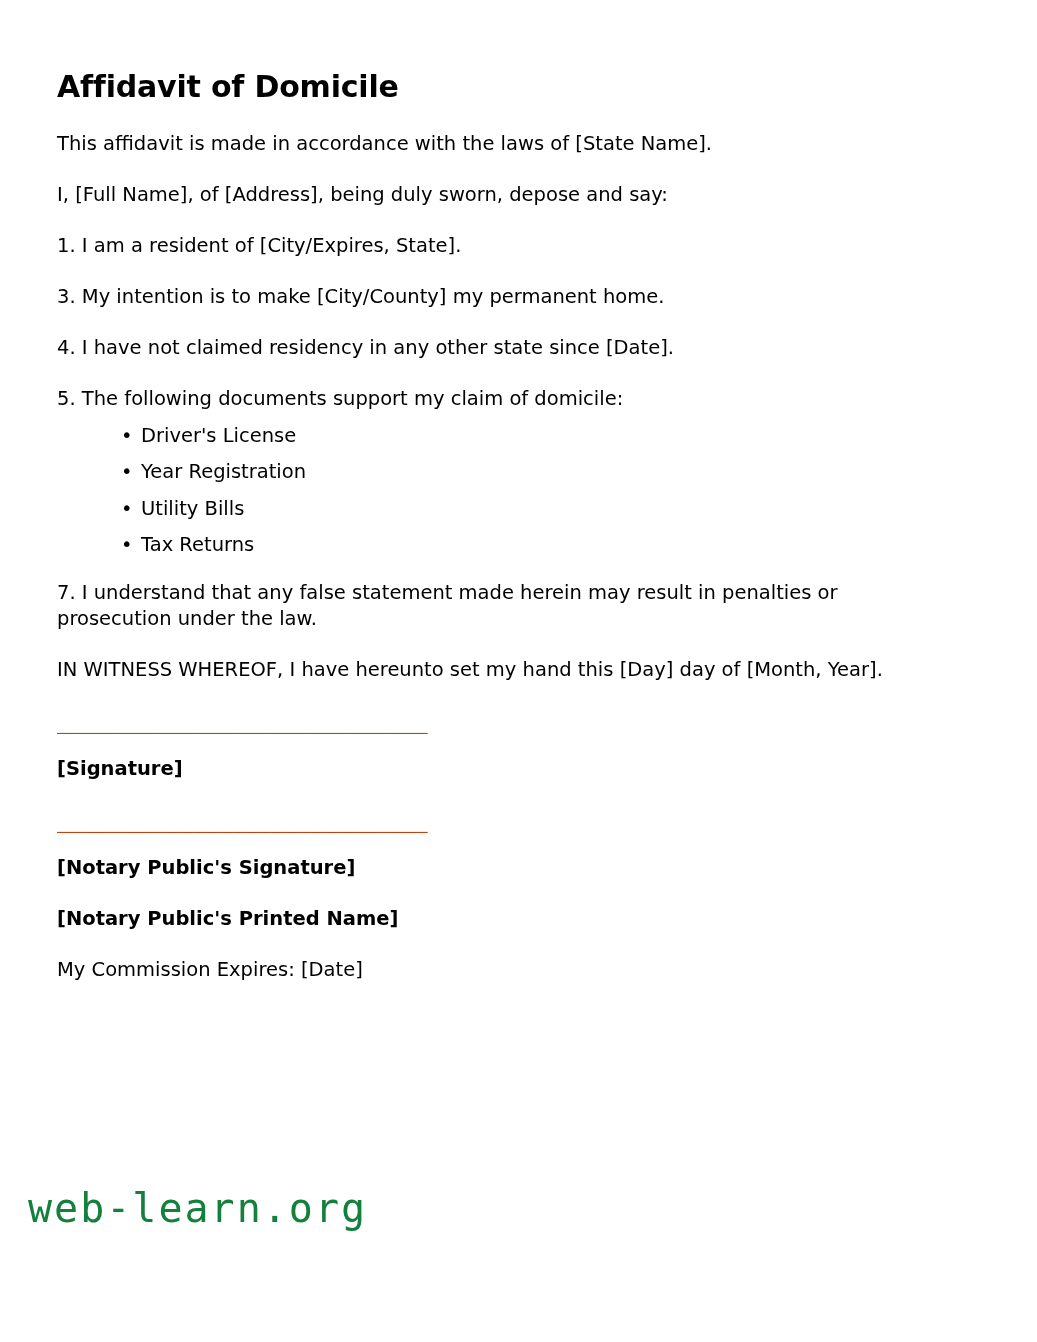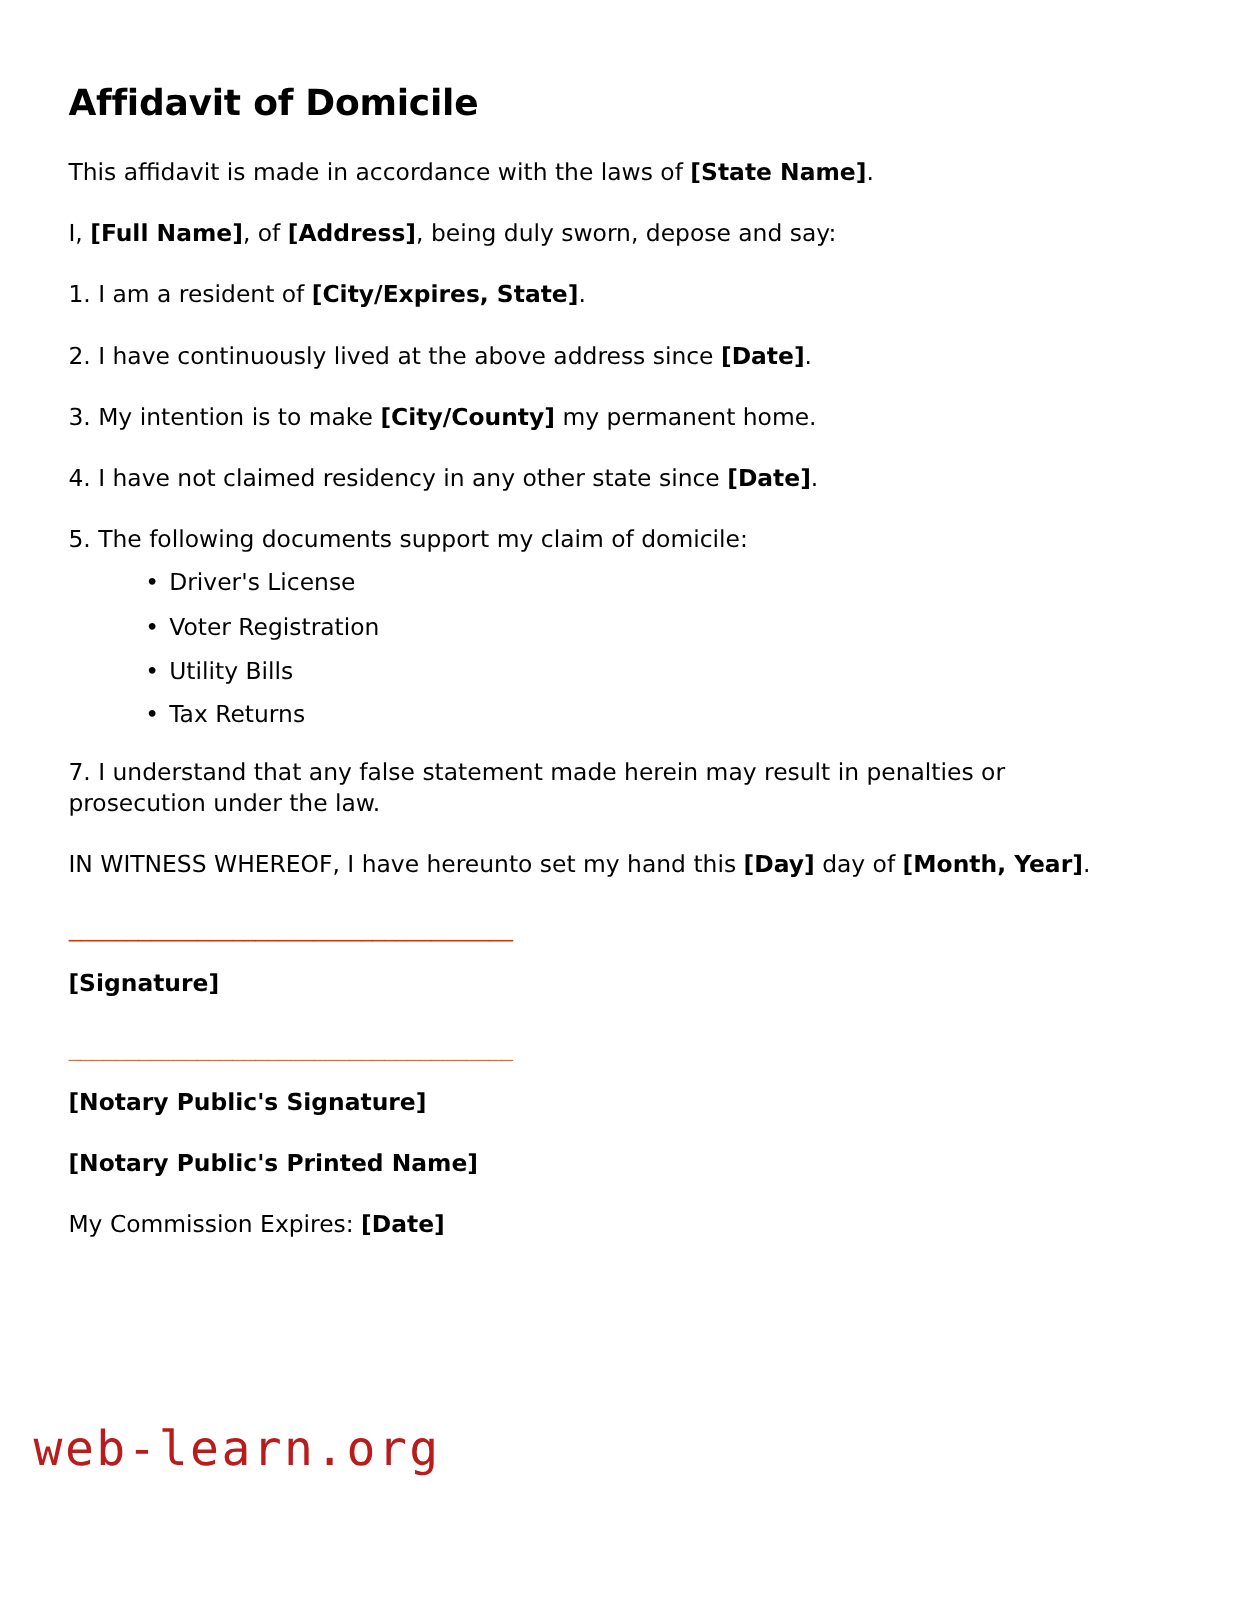--- a/index.html
+++ b/index.html
@@ -32,21 +32,21 @@
     margin: 12px 0 26px 0;
     letter-spacing: -0.2px;
   }
   .para {
     font-size: 19.5px;
     line-height: 1.33;
     margin: 0 0 25px 0;
     max-width: 895px;
   }
   .para b, .strong {
-    font-weight: bold;
+    font-weight: normal;
   }
   ul.doc-list {
     margin: -13px 0 22px 0;
     padding: 0 0 0 52px;
     list-style: none;
   }
   ul.doc-list li {
     font-size: 19.5px;
     line-height: 1.26;
     position: relative;
@@ -77,49 +77,48 @@
     line-height: 1.33;
     margin: 16px 0 25px 0;
   }
   .watermark {
     position: absolute;
     left: 28px;
     top: 1188px;
     font-family: "DejaVu Sans Mono", "Liberation Mono", monospace;
     font-size: 40px;
     letter-spacing: 2px;
-    color: #b91c1c;
+    color: #15803d;
     line-height: 1;
     white-space: nowrap;
   }
 </style>
 </head>
 <body>
 
 <div class="page">
 
   <h1 class="doc-title">Affidavit of Domicile</h1>
 
   <p class="para"><span>This affidavit is made in accordance with the laws of </span><b>[State Name]</b><span>.</span></p>
 
   <p class="para"><span>I, </span><b>[Full Name]</b><span>, of </span><b>[Address]</b><span>, being duly sworn, depose and say:</span></p>
 
   <p class="para"><span>1.</span><span> I am a resident of </span><b>[City/Expires, State]</b><span>.</span></p>
 
-  <p class="para"><span>2.</span><span> I have continuously lived at the above address since </span><b>[Date]</b><span>.</span></p>
 
   <p class="para"><span>3.</span><span> My intention is to make </span><b>[City/County]</b><span> my permanent home.</span></p>
 
   <p class="para"><span>4.</span><span> I have not claimed residency in any other state since </span><b>[Date]</b><span>.</span></p>
 
   <p class="para"><span>5.</span><span> The following documents support my claim of domicile:</span></p>
 
   <ul class="doc-list">
     <li>Driver's License</li>
-    <li>Voter Registration</li>
+    <li>Year Registration</li>
     <li>Utility Bills</li>
     <li>Tax Returns</li>
   </ul>
 
 
   <p class="para"><span>7.</span><span> I understand that any false statement made herein may result in penalties or prosecution under the law.</span></p>
 
   <p class="para"><span>IN WITNESS WHEREOF, I have hereunto set my hand this </span><b>[Day]</b><span> day of </span><b>[Month, Year]</b><span>.</span></p>
 
   <div class="sig-rule">______________________________________</div>

